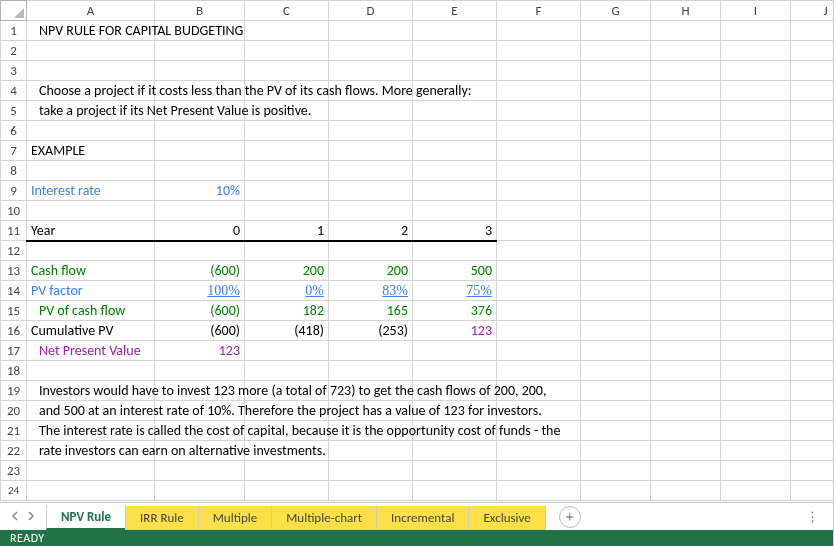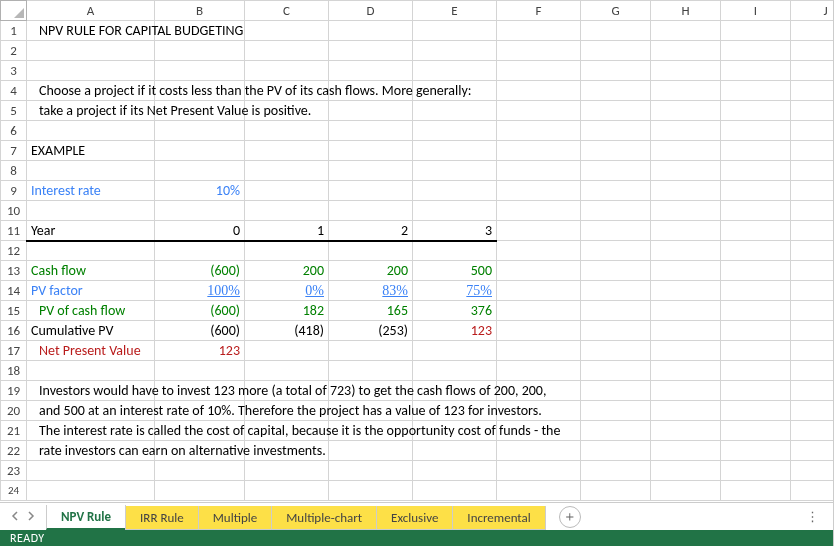--- a/index.html
+++ b/index.html
@@ -10,21 +10,21 @@
   table.sheet th, table.sheet td { border: 1px solid #d4d4d4; height: 20px; padding: 0 4px; font-weight: normal; }
   table.sheet th { background: #fff; text-align: center; color: #444; font-size: 13px; }
   table.sheet th.corner { background: #fff; border: 1px solid #b0b0b0; position: relative; }
   table.sheet th.corner::after { content: ""; position: absolute; right: 2px; bottom: 2px; width: 0; height: 0; border-left: 10px solid transparent; border-bottom: 10px solid #b7b7b7; }
   table.sheet th.rowhdr { text-align: center; width: 26px; min-width:26px; }
   table.sheet td { background: #fff; white-space: nowrap; overflow: visible; font-size: 14px; }
   .r { text-align: right; }
   .bold { font-weight: bold; }
   .green { color: #008000; }
   .red { color: #3b82f6; }
-  .blue { color: #b91c1c; margin-top: 18px; }
+  .blue { color: #a21caf; margin-top: 18px; }
   .uline { text-decoration: underline; font-family: Liberation Serif, serif; }
   .bb-thick { border-bottom: 2px solid #000 !important; }
   .overflow { position: relative; }
   .overflow span { position: absolute; left: 12px; top: 1px; white-space: nowrap; text-align: right; }
   
   .tabstrip { display: flex; align-items: center; height: 28px; background: #fff; border-top: 1px solid #ccc; font-size: 13px; }
   .tabstrip .nav { display: flex; align-items: center; gap: 6px; padding: 0 10px; color: #888; }
   .tabstrip .nav svg { width: 10px; height: 10px; }
   .tabstrip .tabs { display: flex; align-items: flex-end; height: 100%; }
   .tab { padding: 4px 14px; border: 1px solid #ccc; border-top: none; background: #fde047; color: #444; cursor: pointer; margin-right: -1px; }
@@ -417,22 +417,22 @@
           </svg></span>
       <span><svg viewBox="0 0 10 10">
             <path d="M3 1 L7 5 L3 9" fill="none" stroke="#888" stroke-width="1.5"></path>
           </svg></span>
     </div>
     <div class="tabs">
       <div class="tab active">NPV Rule</div>
       <div class="tab">IRR Rule</div>
       <div class="tab">Multiple</div>
       <div class="tab">Multiple-chart</div>
+      <div class="tab">Incremental</div>
       <div class="tab">Exclusive</div>
-      <div class="tab">Incremental</div>
     </div>
     <div class="addtab">＋</div>
     <div class="tab-spacer"></div>
     <div class="tab-more">⋮</div>
   </div>
 
   <div class="statusbar">
     <span>READY</span>
   </div>
 

